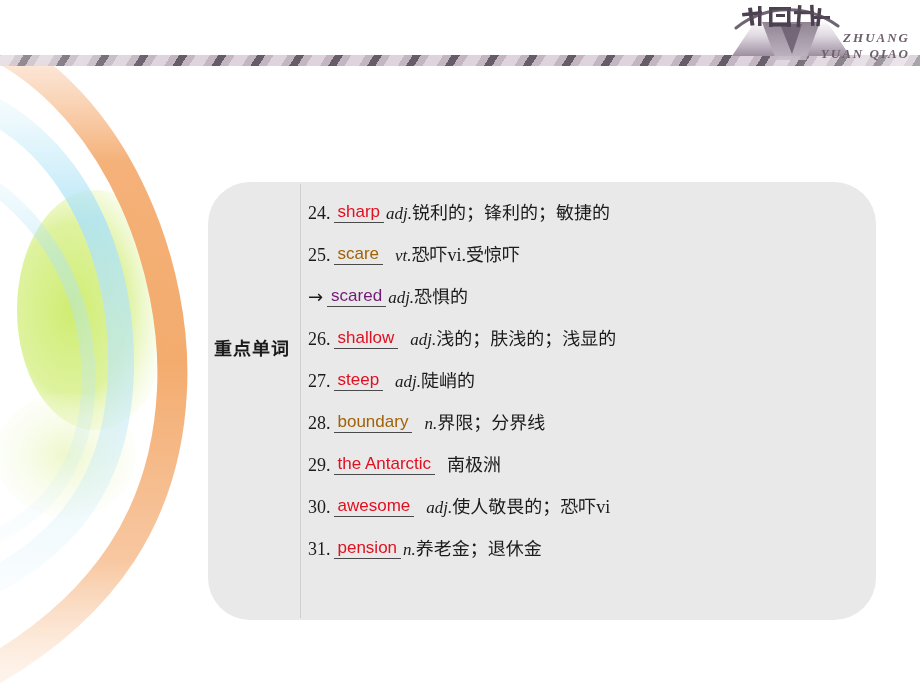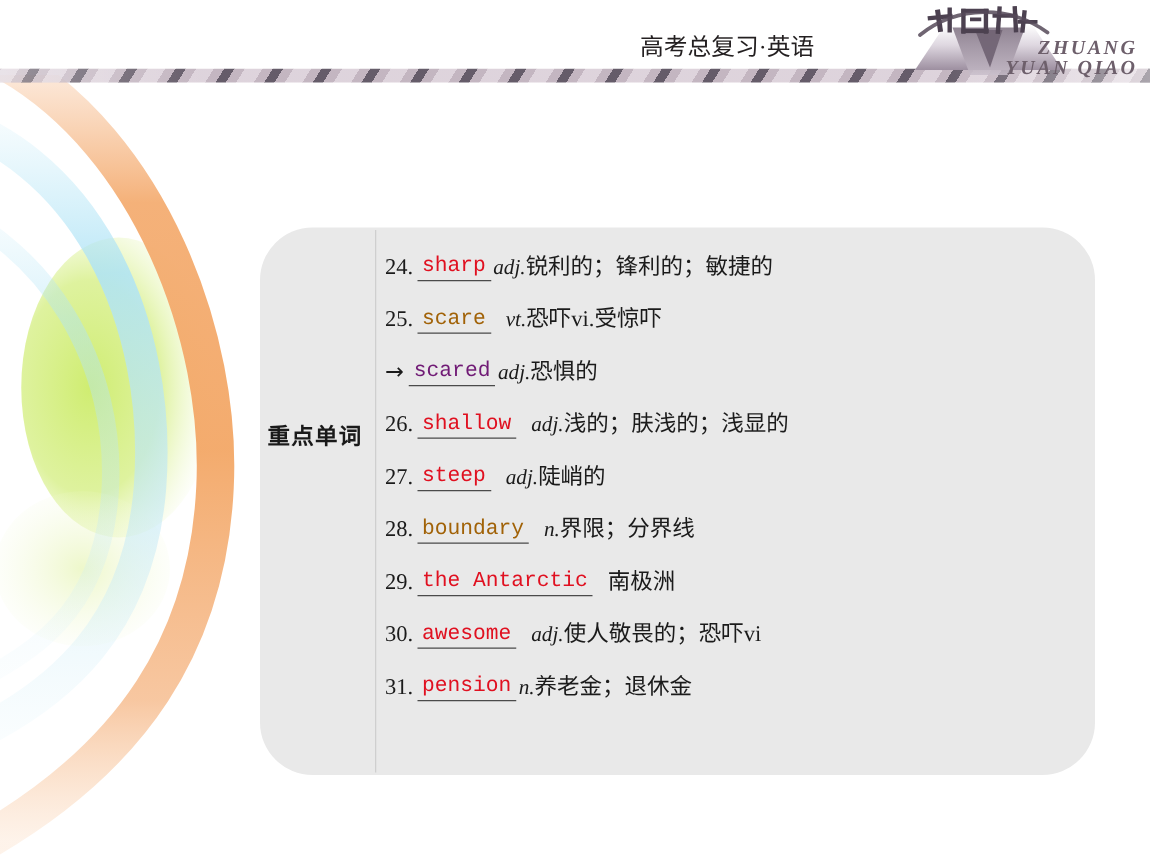--- a/index.html
+++ b/index.html
@@ -113,21 +113,21 @@
     width: 190px;
     height: 62px;
   }
   .logo-latin {
     position: absolute;
     font-family: "Liberation Serif", "DejaVu Serif", serif;
     font-style: italic;
     font-weight: 700;
     color: #6d5f6b;
     letter-spacing: 2px;
-    font-size: 16px;
+    font-size: 13px;
   }
   .logo-latin.l1 { right: 2px; top: 28px; }
   .logo-latin.l2 { right: 2px; top: 44px; }
 
   
   .panel {
     position: absolute;
     left: 208px;
     top: 182px;
     width: 668px;
@@ -177,21 +177,21 @@
     margin-right: 1px;
   }
   .w-arrow {
     font-family: "DejaVu Sans", sans-serif;
     font-size: 18px;
     color: #1b1b1b;
     margin-right: 2px;
   }
   .w-answer {
     color: #e01020;
-    font-family: Liberation Mono, monospace;
+    font-family: Liberation Sans, sans-serif;
     font-size: 17px;
     border-bottom: 1.3px solid #4a4a4a;
     padding: 0 4px 1px 4px;
     margin: 0 2px;
     position: relative;
     top: -2px;
     line-height: 1.05;
   }
   .w-pos {
     font-family: "Liberation Serif", "DejaVu Serif", serif;
@@ -242,21 +242,20 @@
       <ellipse cx="66" cy="395" rx="70" ry="62" fill="url(#gGreenLow)"></ellipse>
 
       <path d="M -60 30 C 70 60, 130 200, 120 330 C 112 430, 60 500, -60 545" fill="none" stroke="url(#gCyan)" stroke-width="26" stroke-linecap="round"></path>
       <path d="M -70 95 C 40 130, 95 235, 88 335 C 82 420, 38 470, -70 505" fill="none" stroke="url(#gCyan)" stroke-width="14" stroke-linecap="round" opacity="0.55"></path>
 
       <path d="M 5 -10 C 120 55, 178 210, 172 330 C 166 455, 105 545, -10 612" fill="none" stroke="url(#gOrange)" stroke-width="30" stroke-linecap="round"></path>
     </svg>
   </div>
 
   <div class="header">
-    <div class="header-sub">高考总复习·英语</div>
 
     <div class="stripe-bar"></div>
     <div class="stripe-fade"></div>
   </div>
 
   <div class="logo">
     <svg width="190" height="62" viewBox="0 0 190 62" xmlns="http://www.w3.org/2000/svg">
       <defs>
         <linearGradient id="lgGray" x1="0" y1="0" x2="0" y2="1">
           <stop offset="0%" stop-color="#ffffff"></stop>

